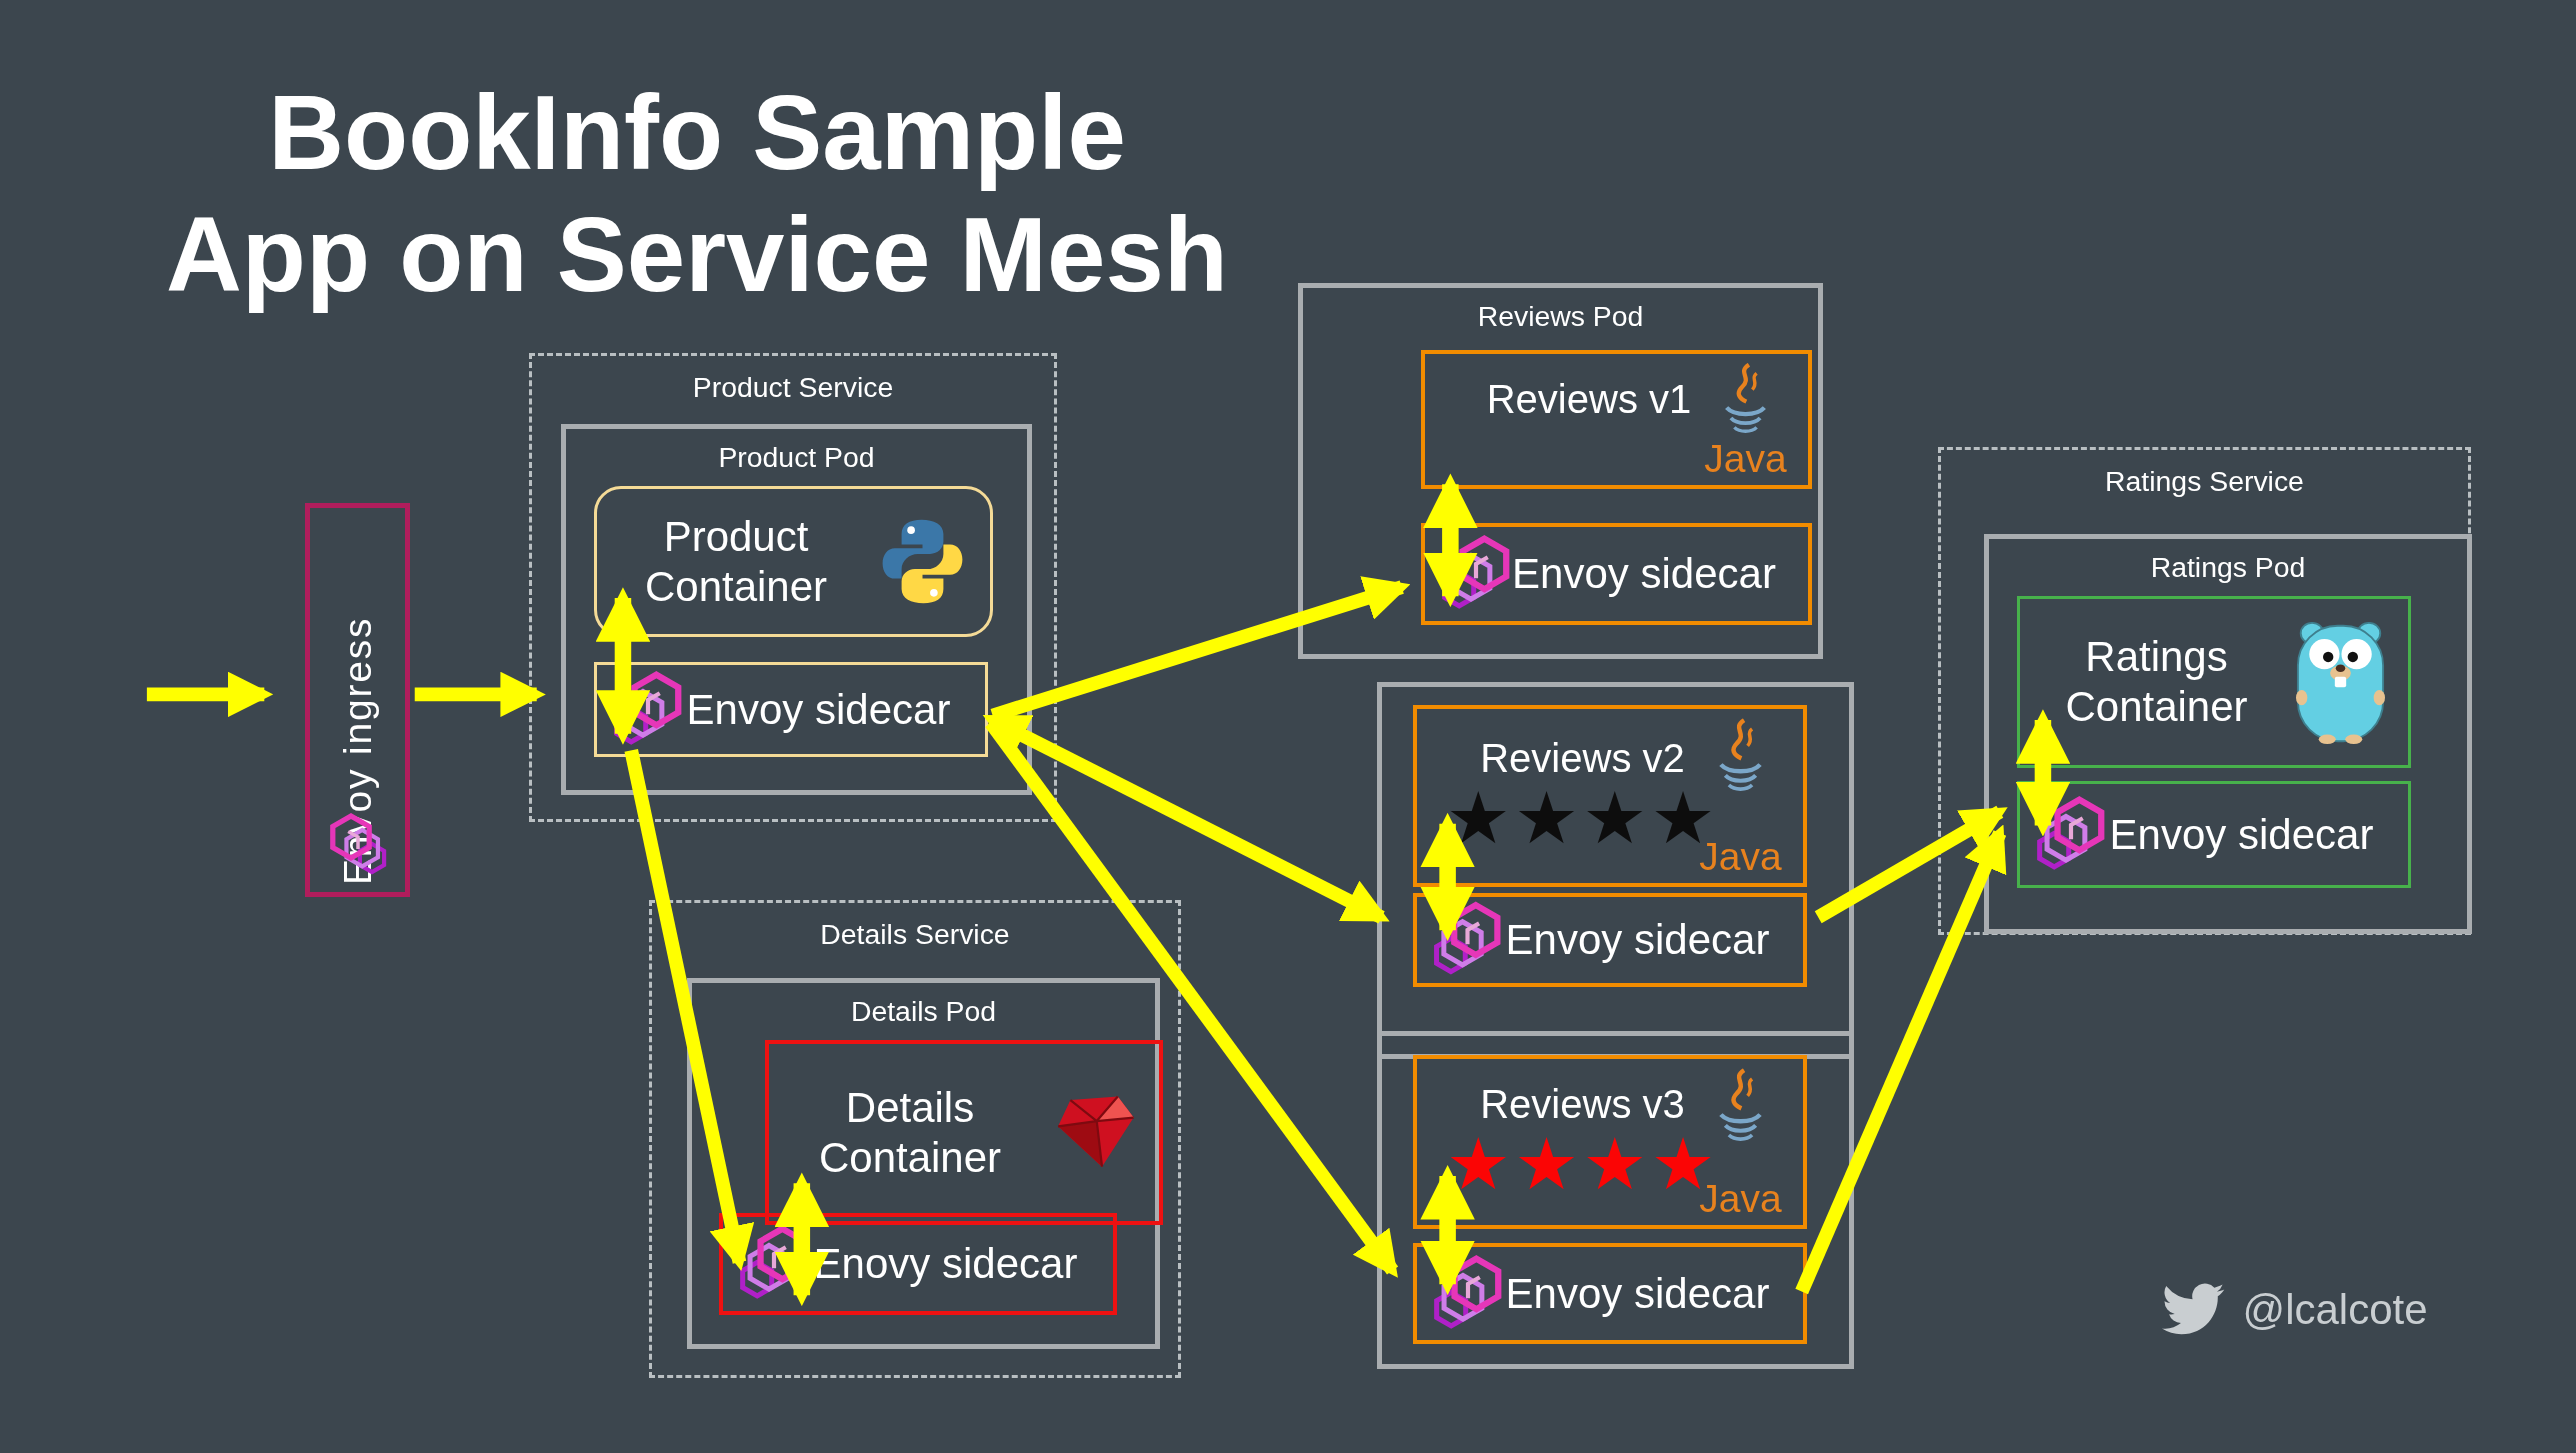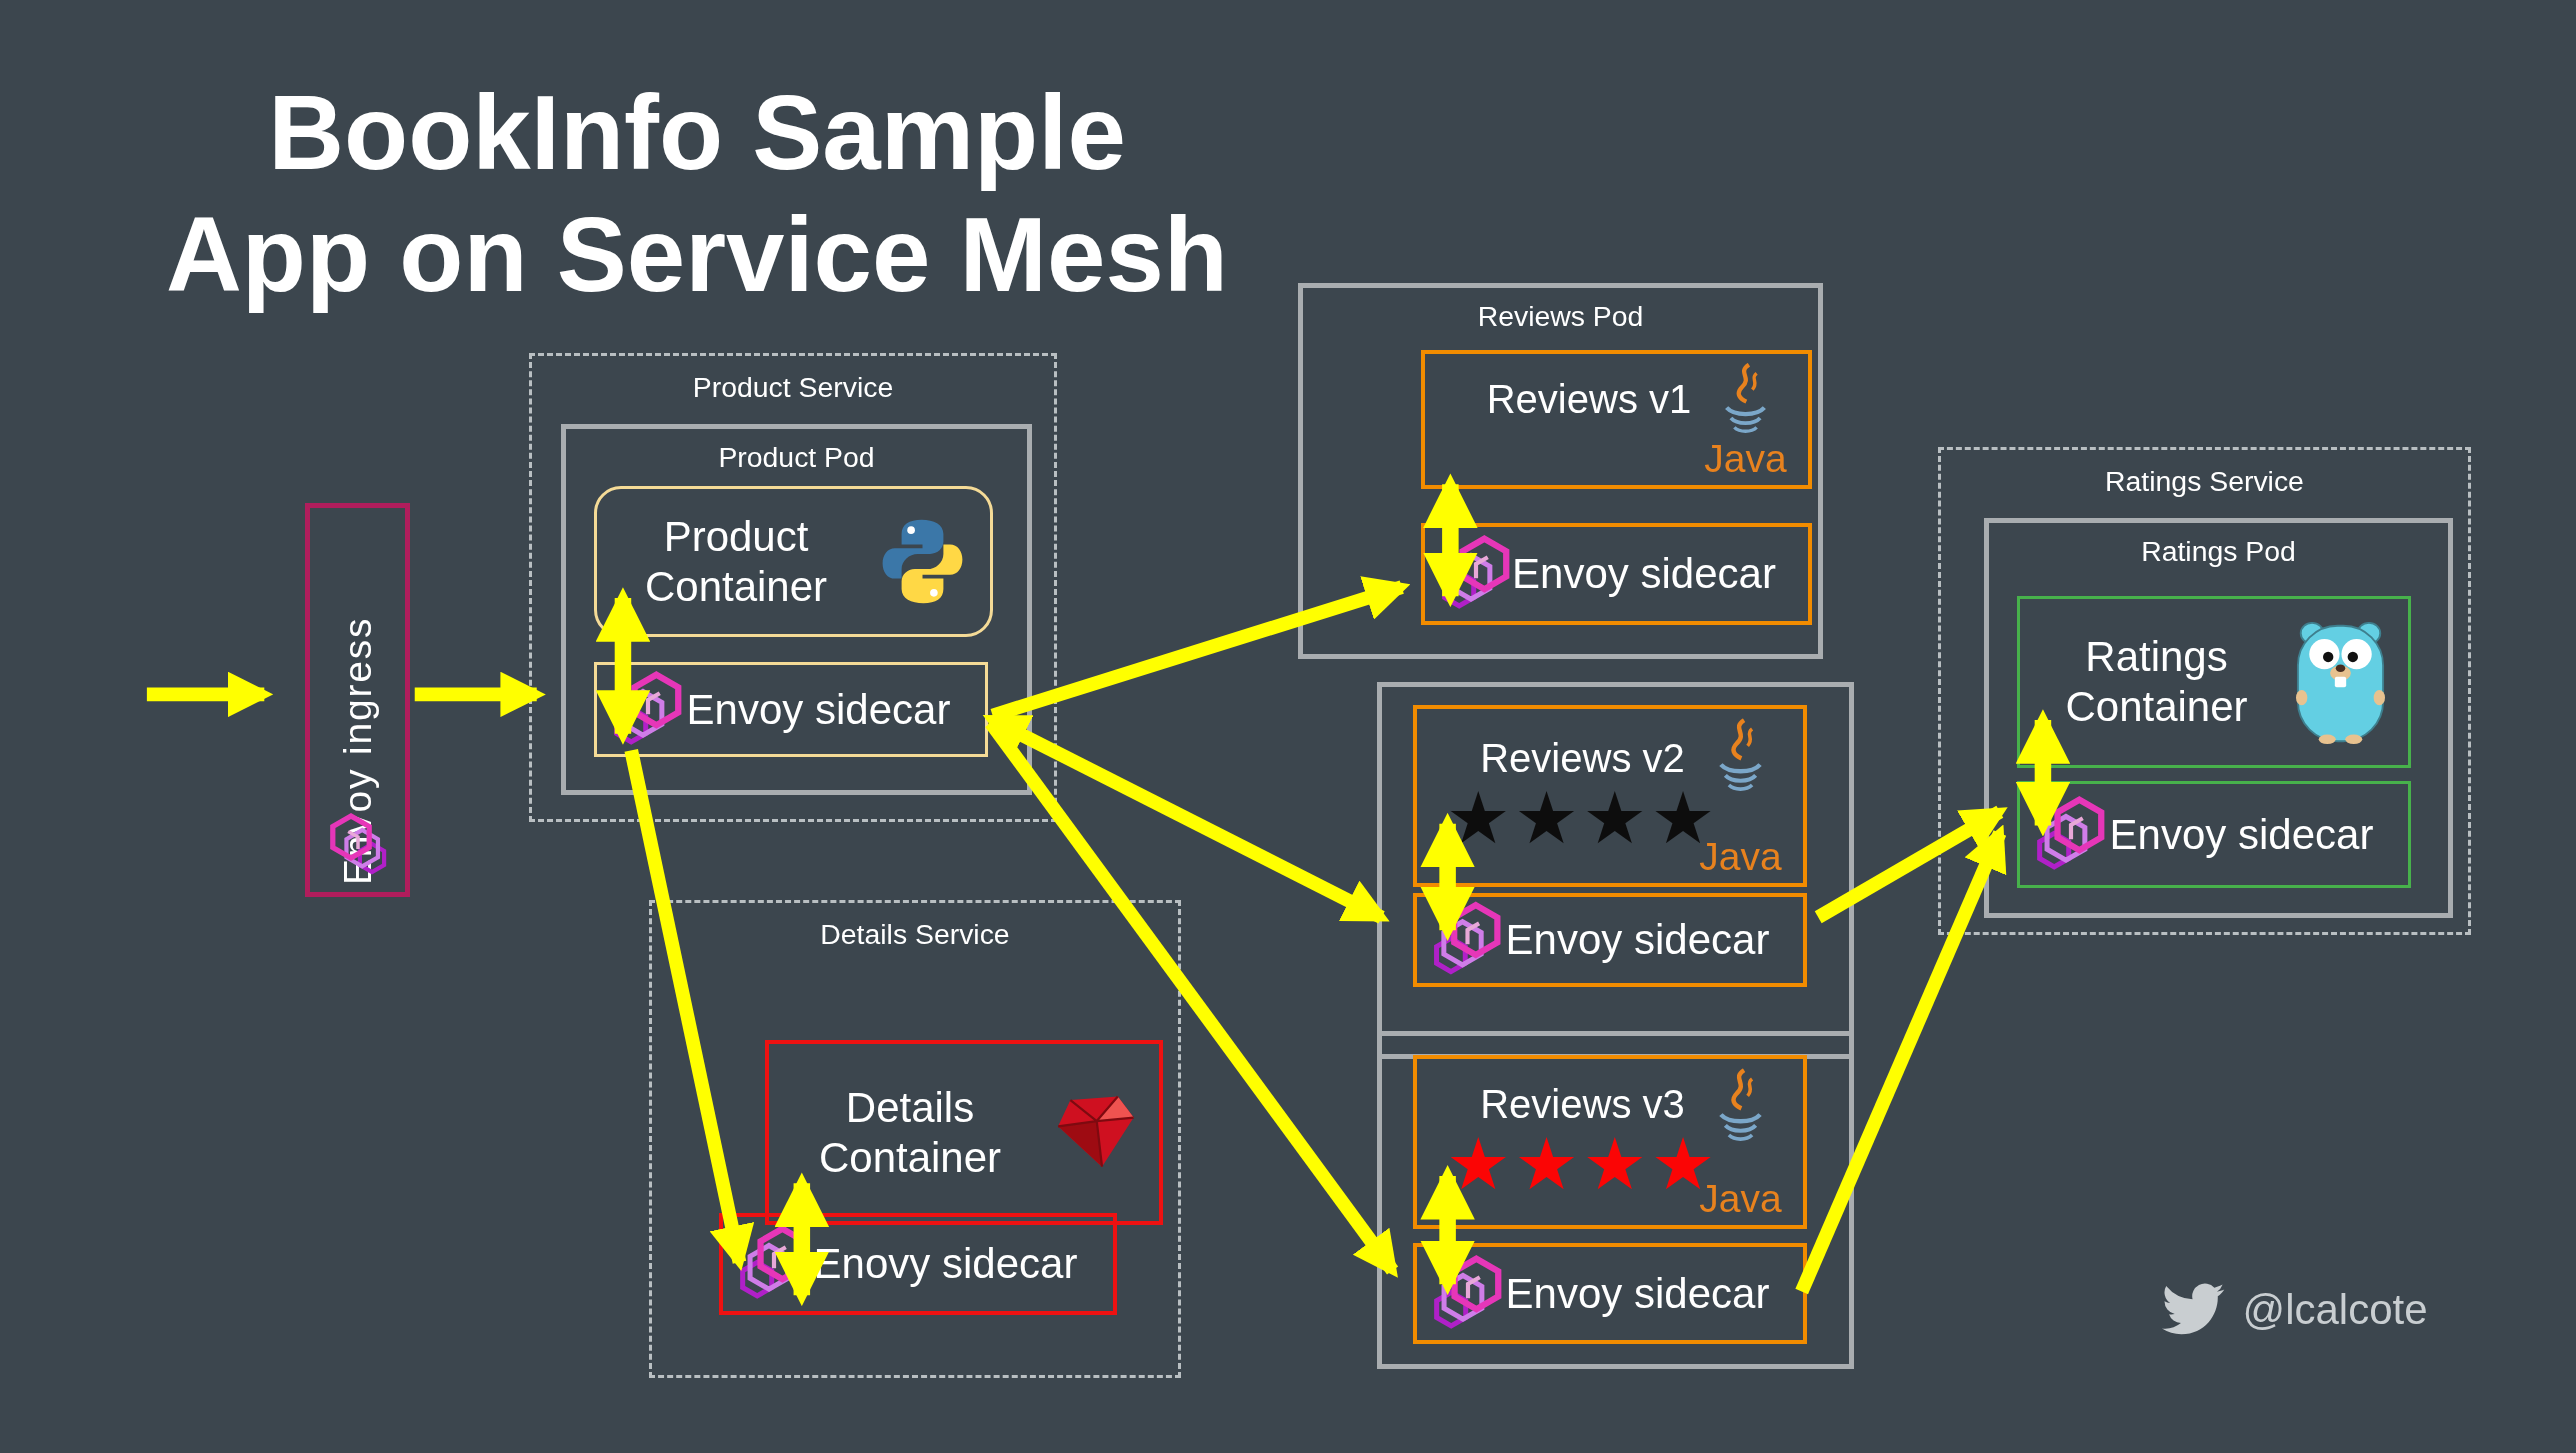--- a/index.html
+++ b/index.html
@@ -142,20 +142,23 @@
   <div class="cbox b-wheat" style="left:594px;top:662px;width:394px;height:95px;">
     <svg class="envoy" width="84" height="84" viewBox="0 0 100 100">
         <use href="#envoy-sym"></use>
       </svg>
     <span class="sidecar-label">Envoy sidecar</span>
   </div>
 
   <div class="svc" style="left:649px;top:900px;width:526px;height:472px;">
     <span class="svc-label">Details Service</span>
   </div>
+  <div class="pod" style="left:687px;top:978px;width:463px;height:361px;">
+    <span class="pod-label">Details Pod</span>
+  </div>
   <div class="cbox b-red" style="left:719px;top:1040px;width:398px;height:185px;margin-left:46px;">
     <div class="ctext">
       <span style="display:block;">Details</span>
       <span style="display:block;">Container</span>
     </div>
     <div class="cicon">
       <svg width="88" height="79" viewBox="0 0 100 90">
           <use href="#ruby-sym"></use>
         </svg>
     </div>
@@ -230,21 +233,21 @@
   <div class="cbox b-orange" style="left:1413px;top:1243px;width:394px;height:101px;">
     <svg class="envoy" width="84" height="84" viewBox="0 0 100 100">
         <use href="#envoy-sym"></use>
       </svg>
     <span class="sidecar-label">Envoy sidecar</span>
   </div>
 
   <div class="svc" style="left:1938px;top:447px;width:527px;height:482px;">
     <span class="svc-label">Ratings Service</span>
   </div>
-  <div class="pod" style="left:1984px;top:518px;width:459px;height:390px;">
+  <div class="pod" style="left:1984px;top:534px;width:459px;height:390px;padding-left:19px;">
     <span class="pod-label">Ratings Pod</span>
   </div>
   <div class="cbox b-green" style="left:2017px;top:596px;width:394px;height:172px;">
     <div class="ctext">
       <span style="display:block;">Ratings</span>
       <span style="display:block;">Container</span>
     </div>
     <div class="cicon">
       <svg width="95" height="125" viewBox="0 0 100 132">
           <use href="#gopher-sym"></use>

